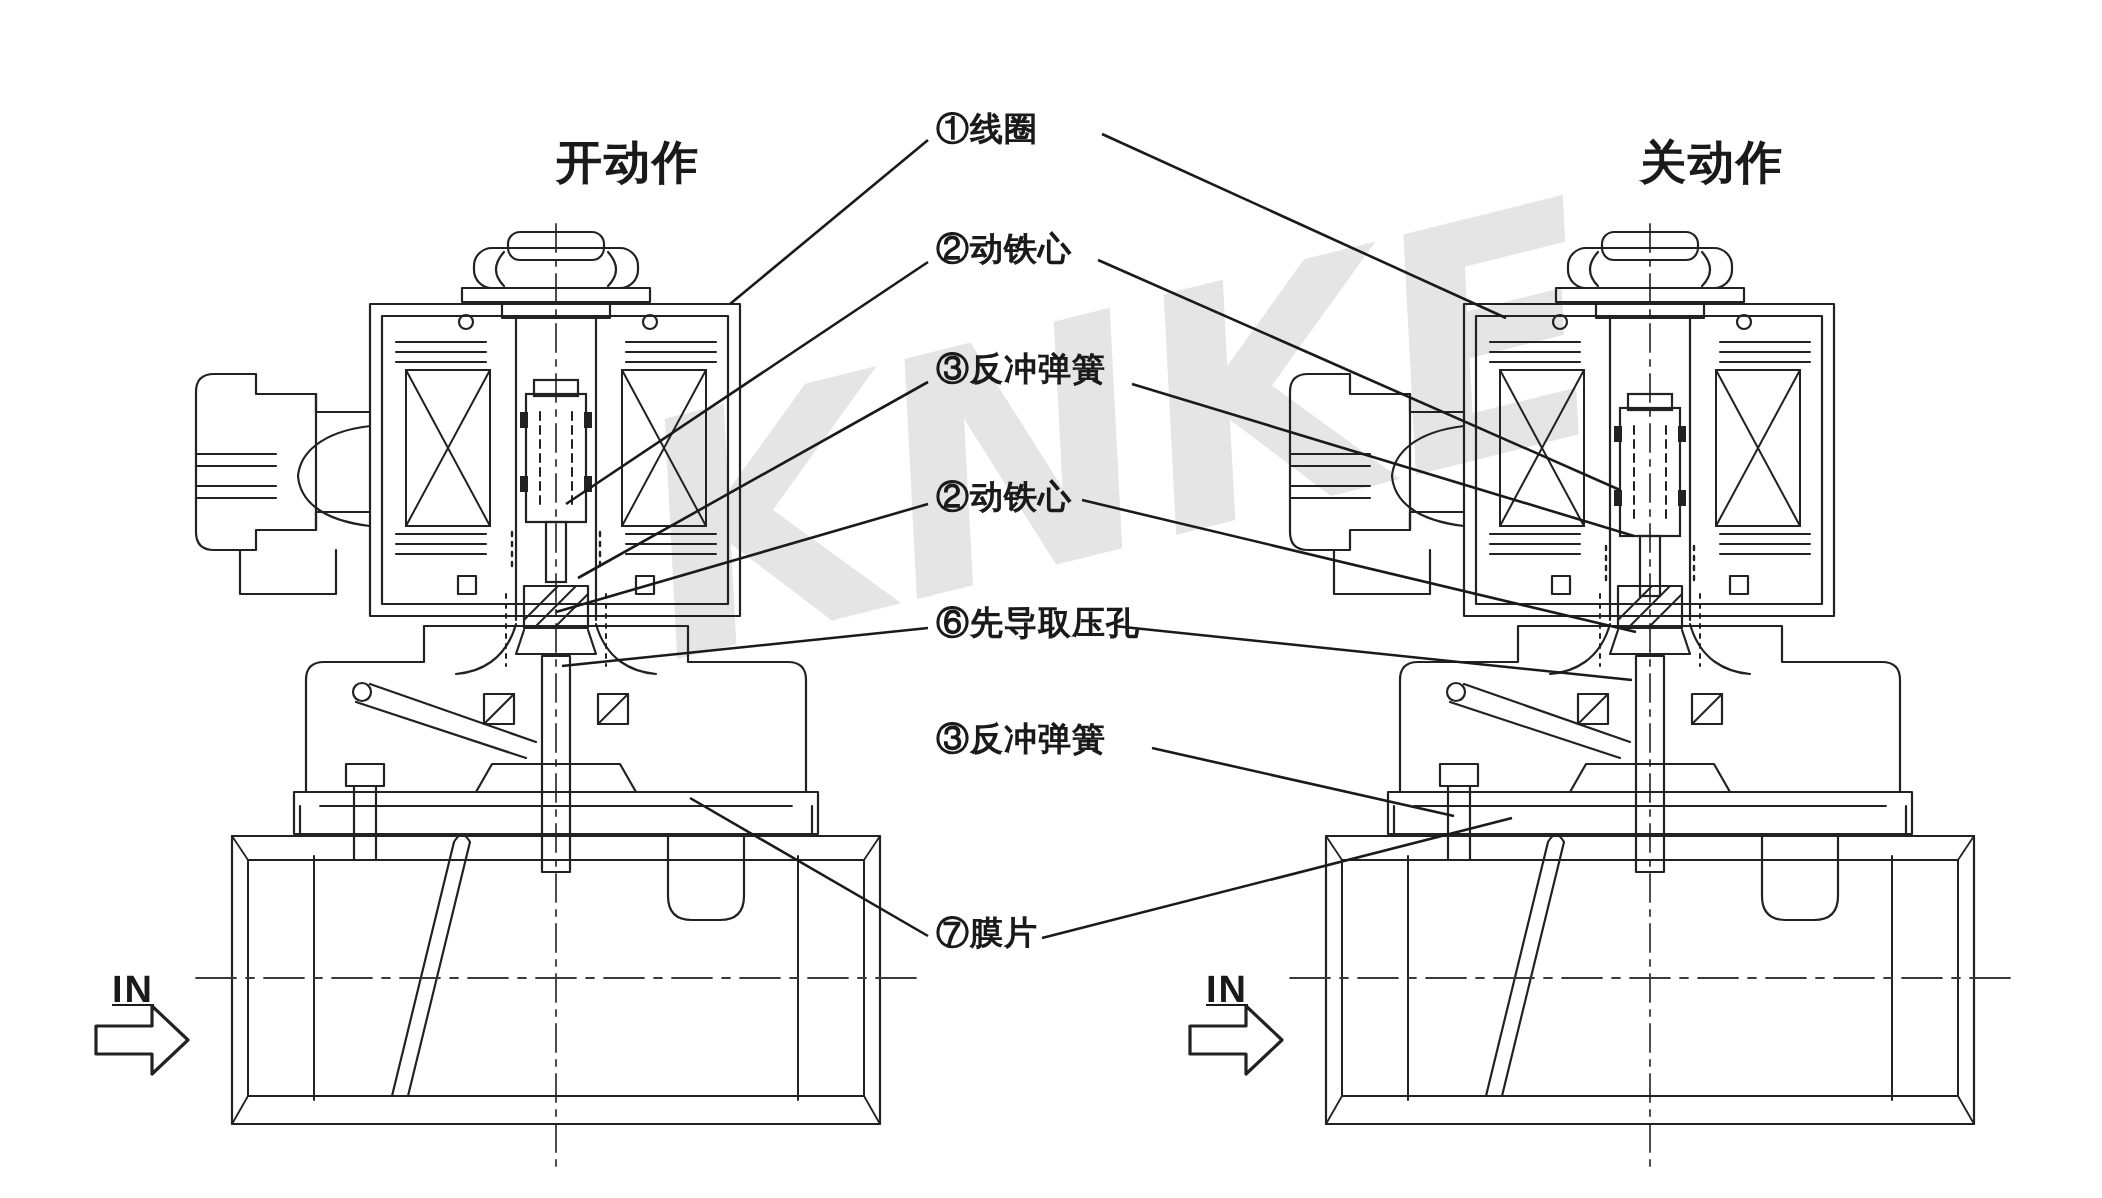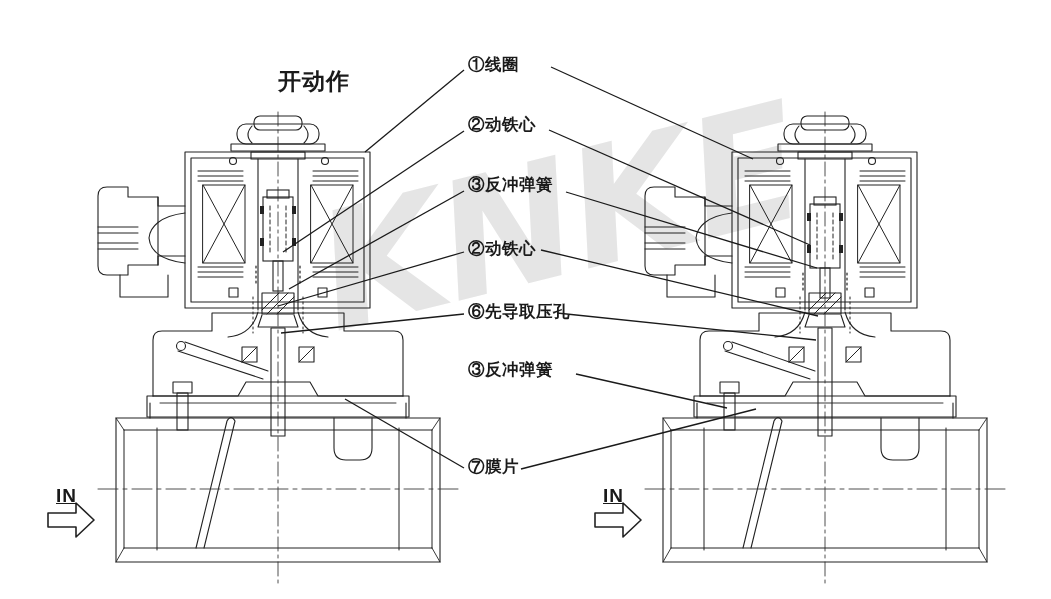--- a/index.html
+++ b/index.html
@@ -166,20 +166,21 @@
       <path d="M576,374 L727,408"></path>
       <path d="M464,468 L345,399"></path>
       <path d="M521,469 L756,409"></path>
     </g>
 
     <use href="#in-arrow"></use>
     <use href="#in-arrow" x="547"></use>
   </svg>
 
   <div class="title left">开动作</div>
+  <div class="title right">关动作</div>
 
   <div class="part-label" style="top:54px">①线圈</div>
   <div class="part-label" style="top:114px">②动铁心</div>
   <div class="part-label" style="top:174px">③反冲弹簧</div>
   <div class="part-label" style="top:238px">②动铁心</div>
   <div class="part-label" style="top:301px">⑥先导取压孔</div>
   <div class="part-label" style="top:359px">③反冲弹簧</div>
   <div class="part-label" style="top:456px">⑦膜片</div>
 
   <div class="in-label left">IN</div>

